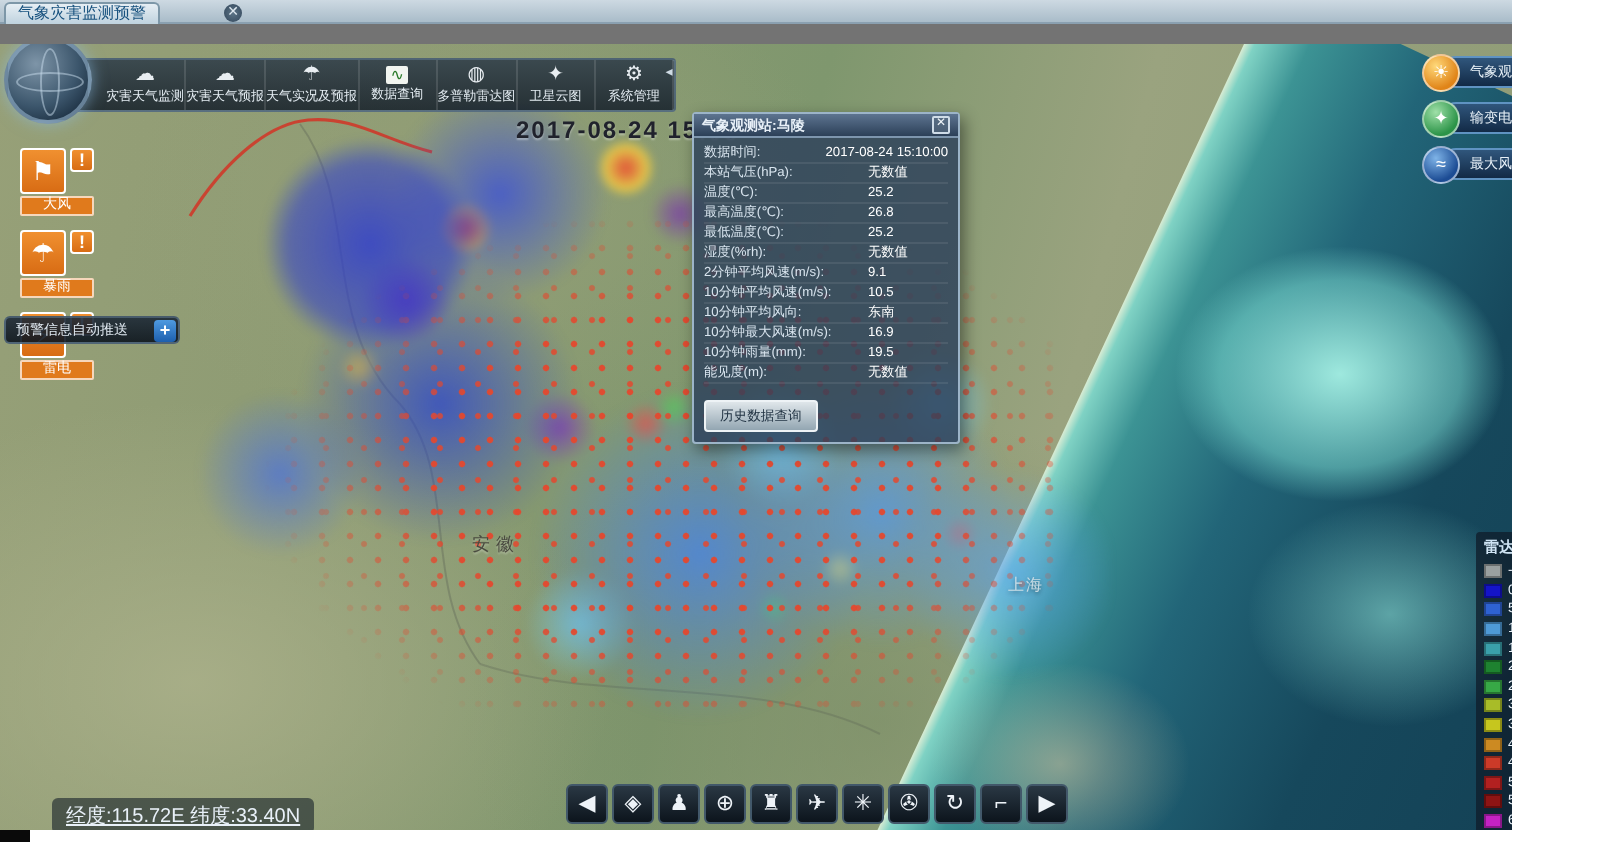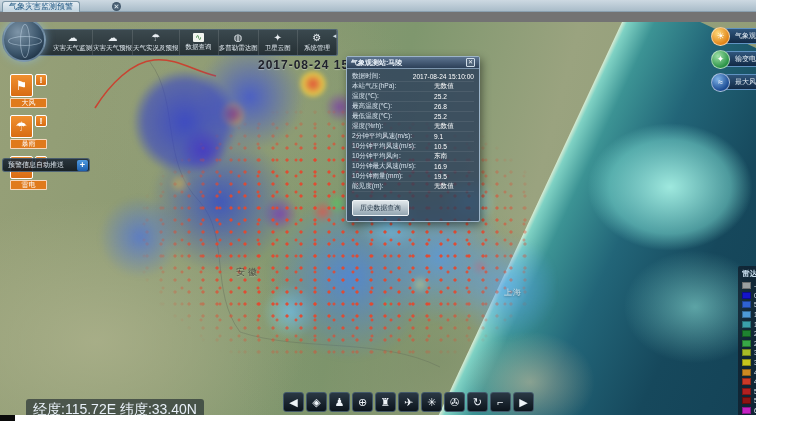--- a/index.html
+++ b/index.html
@@ -142,21 +142,21 @@
   .legend .ttl { font-size:7.5px; font-weight:bold; color:#cfe4f4; margin-bottom:2px; }
   .lrow { display:flex; align-items:center; height:9.6px; }
   .lrow .sw { width:9px; height:7px; margin-right:3px; border:0.5px solid rgba(0,0,0,.3); }
   .lrow .tx { font-size:6.8px; color:#eaf2fa; white-space:nowrap; }
 
   
   .btools { position:absolute; left:283px; top:370px; display:flex; gap:2px; z-index:46; }
   .btool { width:21px; height:20px; background:linear-gradient(#2a3844,#0c141c); border:1px solid #42586a;
     border-radius:3px; color:#eef3f8; font-size:11px; line-height:18px; text-align:center; }
   .coords { position:absolute; left:26px; top:377px; background:rgba(10,20,32,.55); border-radius:3px;
-    padding:2px 7px; font-size:14px; color:#e8f0f8; z-index:46; white-space:nowrap;text-decoration:underline; }
+    padding:2px 7px; font-size:10px; color:#e8f0f8; z-index:46; white-space:nowrap;text-decoration:underline; }
 
   
   .watermark { position:absolute; left:545px; top:338px; display:flex; align-items:center; gap:8px; z-index:58; }
   .watermark svg { filter:drop-shadow(2px 3px 3px rgba(0,0,0,.55)); }
   .watermark .wm-text { font-size:23px; font-weight:bold; color:#fff; letter-spacing:1px;
     text-shadow:2px 3px 5px rgba(0,0,0,.65); white-space:nowrap; }
 
   
   .frame { position:absolute; left:0; bottom:0; width:800px; height:6px; background:#fff; z-index:70; }
   .frame::before { content:""; position:absolute; left:0; top:0; width:15px; height:6px; background:#0a0a0a; }

